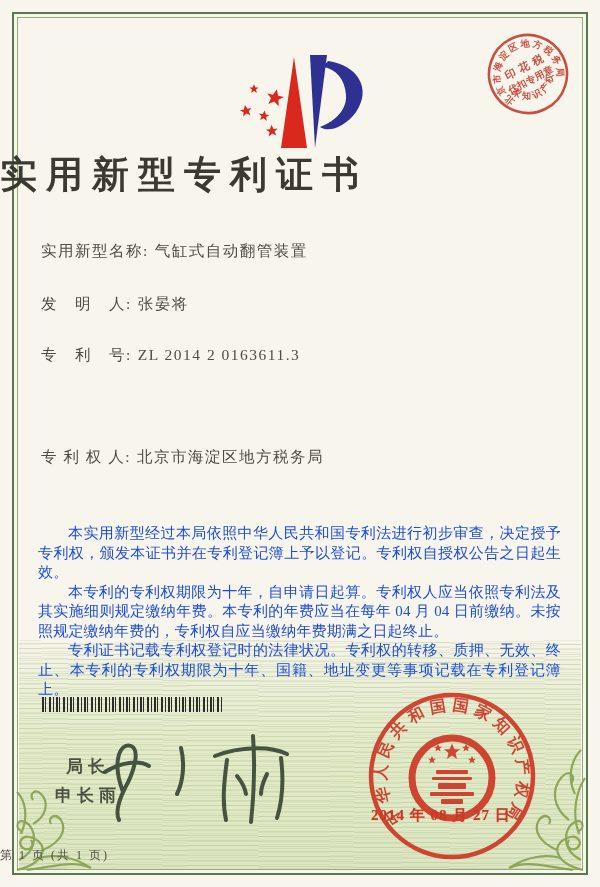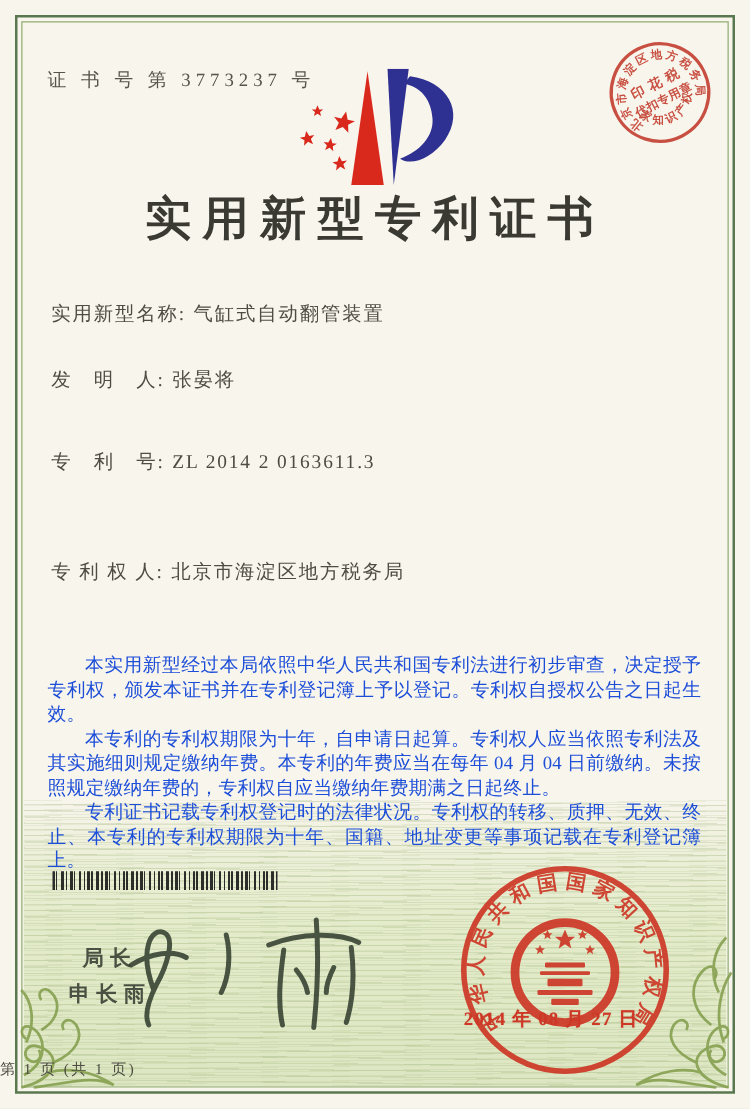--- a/index.html
+++ b/index.html
@@ -19,26 +19,26 @@
       repeating-linear-gradient(0.6deg, rgba(140,165,100,.22) 0 1px, rgba(0,0,0,0) 1px 5px),
       repeating-linear-gradient(-0.8deg, rgba(150,175,110,.14) 0 1px, rgba(0,0,0,0) 1px 4px),
       linear-gradient(to bottom, rgba(226,233,200,0) 0%, rgba(228,235,203,.55) 18%, #e3ebca 45%, #dde6c2 100%);
   }
   .cert-no{
     position:absolute;left:38px;top:55px;font-size:15px;letter-spacing:4px;color:#56554b;
   }
   .logo{position:absolute;left:228px;top:55px;width:156px;height:100px;}
   .stamp-tax{position:absolute;left:476px;top:22px;width:104px;height:104px;transform:rotate(-27deg);opacity:.88;}
   .title{
-    position:absolute;left:0;right:0;top:150px;text-align:center;
+    position:absolute;left:0;right:0;top:150px;text-align:left;
     font-size:37px;font-weight:700;letter-spacing:9px;color:#3b3a32;margin:0;
   }
   .field{position:absolute;left:41px;font-size:15.5px;letter-spacing:1.5px;color:#4e4d44;white-space:nowrap;}
   .field .val{margin-left:6px;}
-  .f0{top:241px}.f1{top:294px}.f2{top:359px}.f3{top:396px}.f4{top:447px}.f5{top:498px}
+  .f0{top:241px}.f1{top:294px}.f2{top:345px}.f3{top:396px}.f4{top:447px}.f5{top:498px}
   .paras{position:absolute;left:38px;right:39px;top:524px;}
   .paras p{
     margin:0;text-indent:2em;text-align:justify;
     font-size:15px;line-height:19.5px;color:#1d4ed8;letter-spacing:.2px;
   }
   .barcode{
     position:absolute;left:42px;top:697px;width:180px;height:15px;
     background:repeating-linear-gradient(90deg,
       #2c2c29 0 2px, rgba(0,0,0,0) 2px 3px,
       #2c2c29 3px 4px, rgba(0,0,0,0) 4px 7px,
@@ -85,21 +85,20 @@
       <path d="M4,136 C30,130 38,112 20,104 C8,99 4,110 10,114 C16,118 22,112 18,106"></path>
       <path d="M6,126 C26,116 24,94 12,88 C4,84 2,94 8,97"></path>
       <path d="M14,136 C44,132 62,126 78,134 C60,122 40,120 26,124"></path>
       <path d="M8,100 C16,78 10,56 2,44"></path>
       <path d="M18,86 C34,74 36,56 26,44 C18,34 10,42 16,50"></path>
       <path d="M30,116 C48,108 54,96 48,86 C42,78 34,84 38,90"></path>
       <path d="M12,60 C20,44 16,26 6,16"></path>
     </g>
   </svg>
 
-  <div class="cert-no">证 书 号 第 3773237 号</div>
 
   <svg class="logo" viewBox="0 0 156 100" xmlns="http://www.w3.org/2000/svg">
     <g fill="#d9281c">
       <path transform="translate(26,34) scale(0.48)" d="M0,-10 L2.9,-3.1 9.5,-3.1 4.2,1.2 5.9,8.1 0,4 -5.9,8.1 -4.2,1.2 -9.5,-3.1 -2.9,-3.1 Z"></path>
       <path transform="translate(47,43) scale(0.9) rotate(12)" d="M0,-10 L2.9,-3.1 9.5,-3.1 4.2,1.2 5.9,8.1 0,4 -5.9,8.1 -4.2,1.2 -9.5,-3.1 -2.9,-3.1 Z"></path>
       <path transform="translate(18,56) scale(0.62) rotate(-10)" d="M0,-10 L2.9,-3.1 9.5,-3.1 4.2,1.2 5.9,8.1 0,4 -5.9,8.1 -4.2,1.2 -9.5,-3.1 -2.9,-3.1 Z"></path>
       <path transform="translate(36,61) scale(0.56) rotate(8)" d="M0,-10 L2.9,-3.1 9.5,-3.1 4.2,1.2 5.9,8.1 0,4 -5.9,8.1 -4.2,1.2 -9.5,-3.1 -2.9,-3.1 Z"></path>
       <path transform="translate(44,76) scale(0.62) rotate(-6)" d="M0,-10 L2.9,-3.1 9.5,-3.1 4.2,1.2 5.9,8.1 0,4 -5.9,8.1 -4.2,1.2 -9.5,-3.1 -2.9,-3.1 Z"></path>
     </g>
     <polygon points="66,2 79,93 53,93" fill="#d9281c"></polygon>

